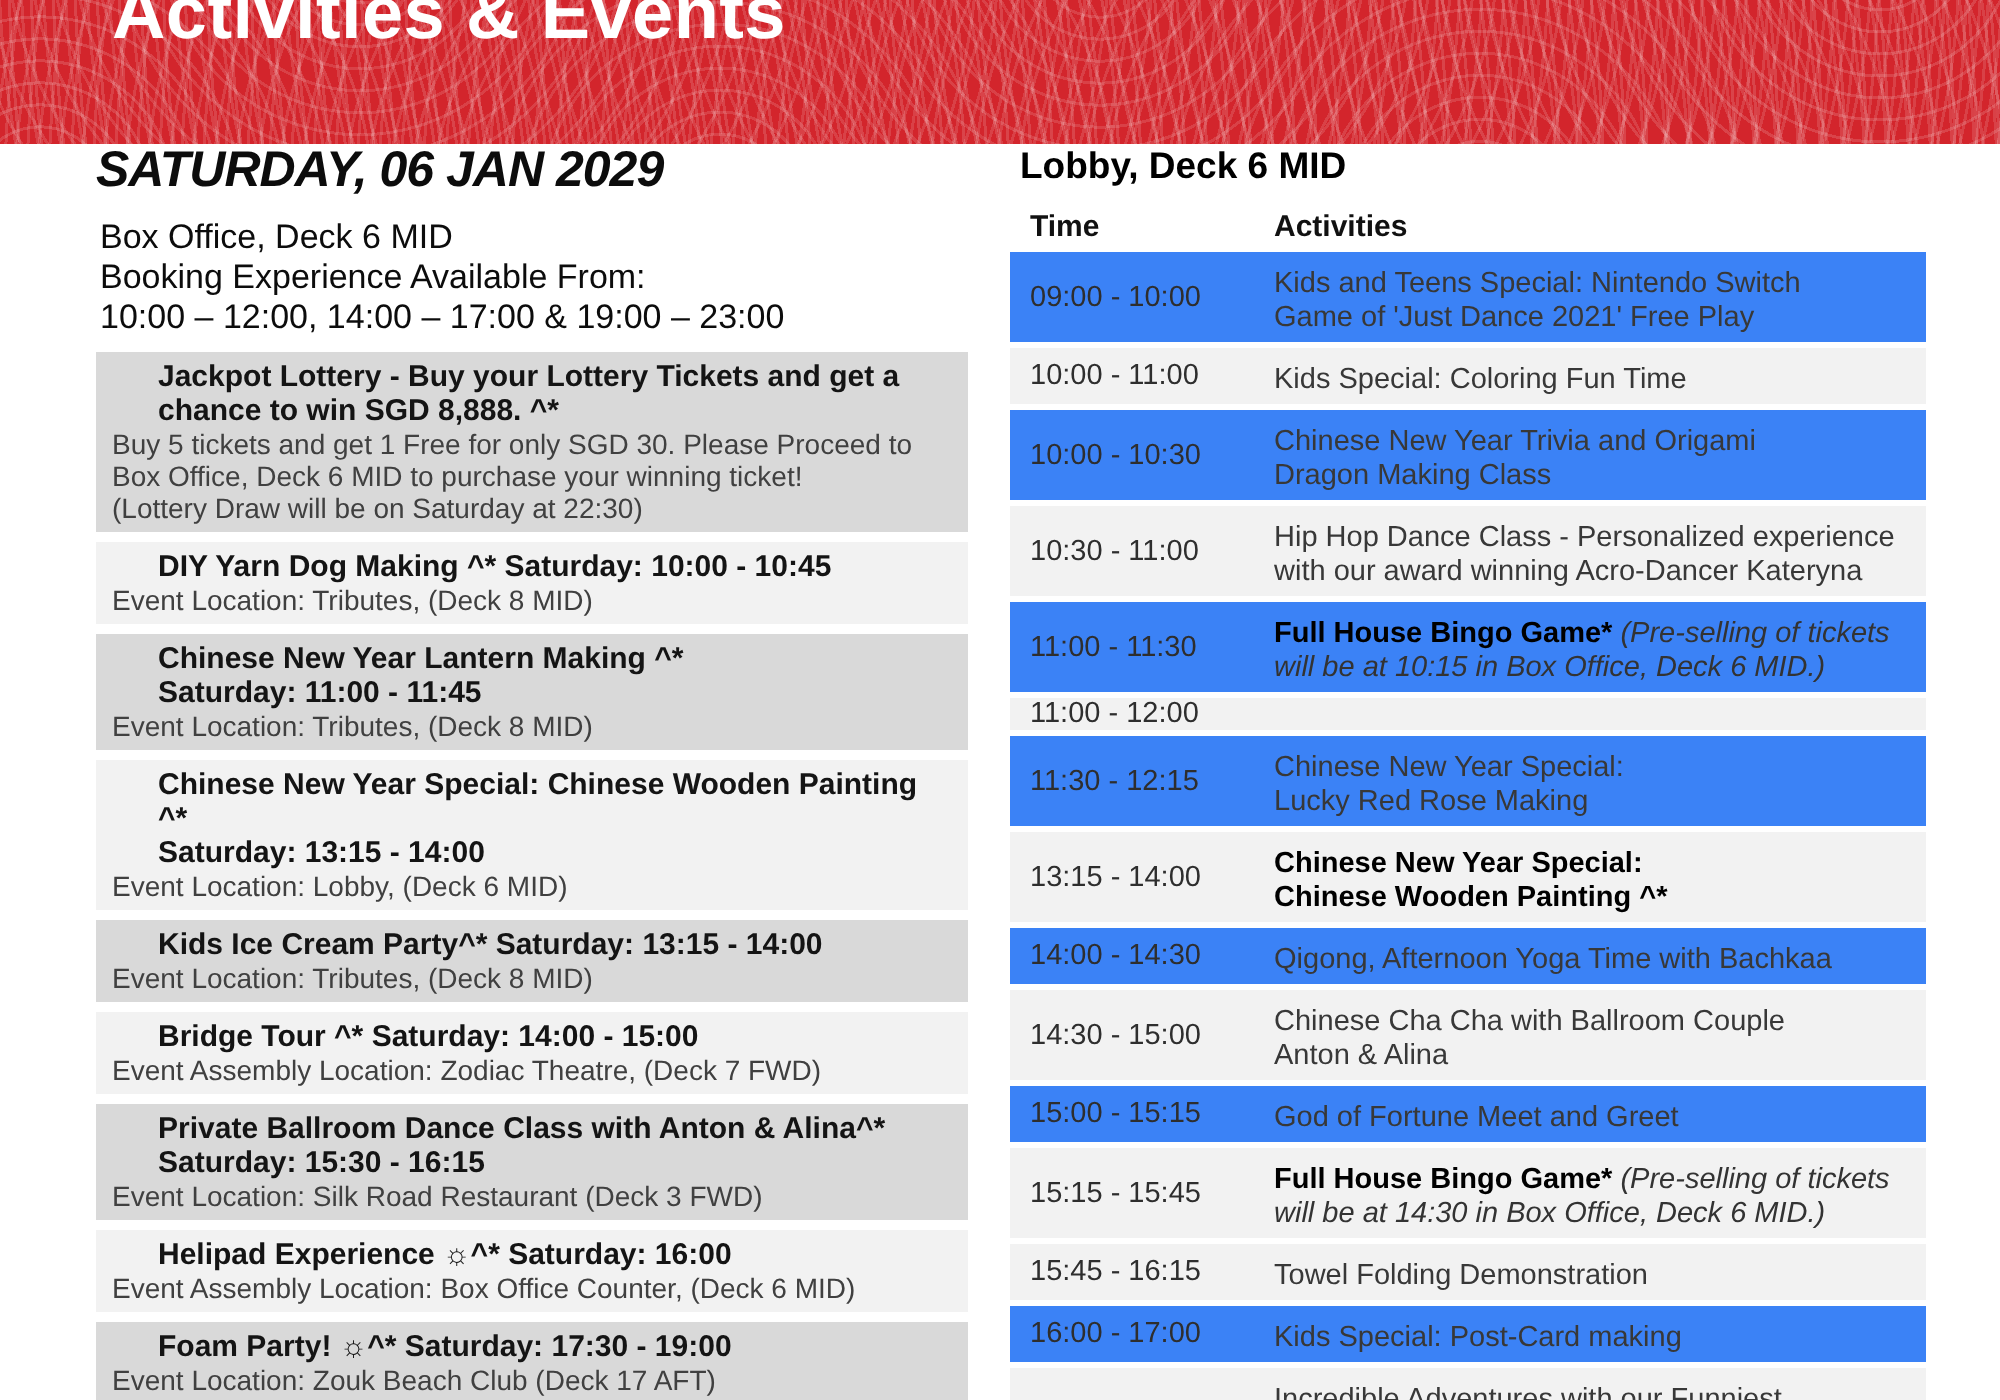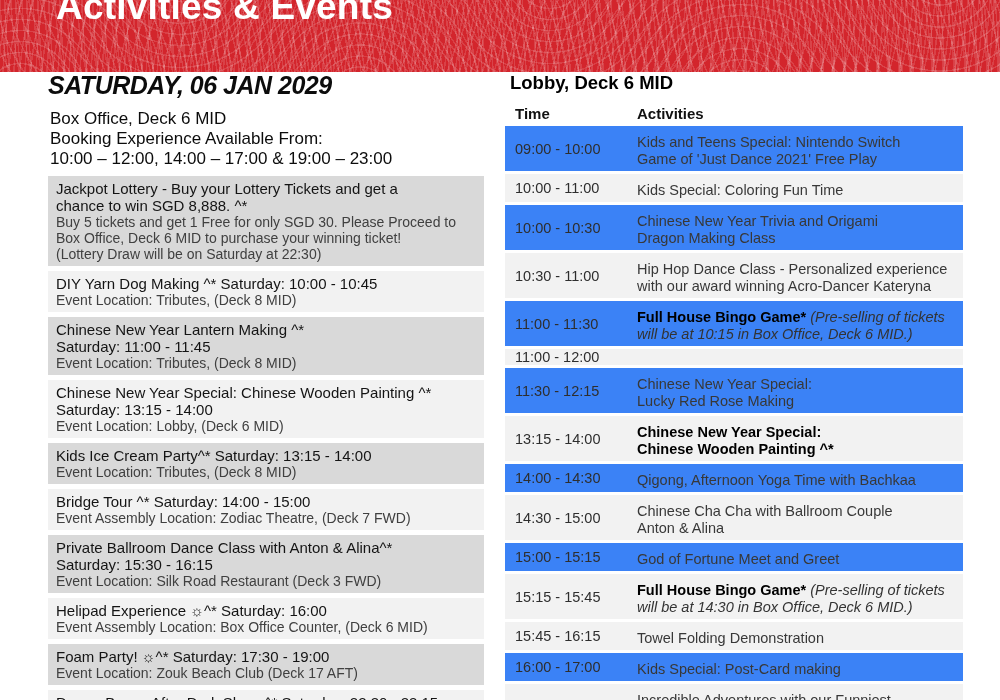--- a/index.html
+++ b/index.html
@@ -35,22 +35,22 @@
     margin:0 0 9px 0; font-size:25px; line-height:30px;
     font-weight:700; font-style:italic; letter-spacing:-0.5px; color:#0c0c0c;
     white-space:nowrap;
   }
   .box-office { margin:0 0 7px 2px; }
   .box-office div { font-size:17px; line-height:20px; font-weight:400; color:#0c0c0c; }
 
   .event { padding:4px 8px; margin-bottom:5px; background:#f2f2f2; }
   .event.shaded { background:#d9d9d9; }
   .event .title {
-    display:block; font-size:15px; line-height:17px; font-weight:400;
-    color:#141414; white-space:pre-line;
+    display:block; font-size:15px; line-height:17px; font-weight:700;
+    color:#141414; white-space:pre-line;margin-left:23px;
   }
   .event .detail {
     display:block; font-size:14px; line-height:16px;
     color:#404040; white-space:pre-line;
   }
 
   
   .right-col { position:absolute; left:505px; top:72px; width:458px; }
   .lobby-heading { margin:0 0 11px 5px; font-size:18.5px; font-weight:700; color:#000; white-space:nowrap; }
   .thead { display:flex; margin-bottom:4px; }

